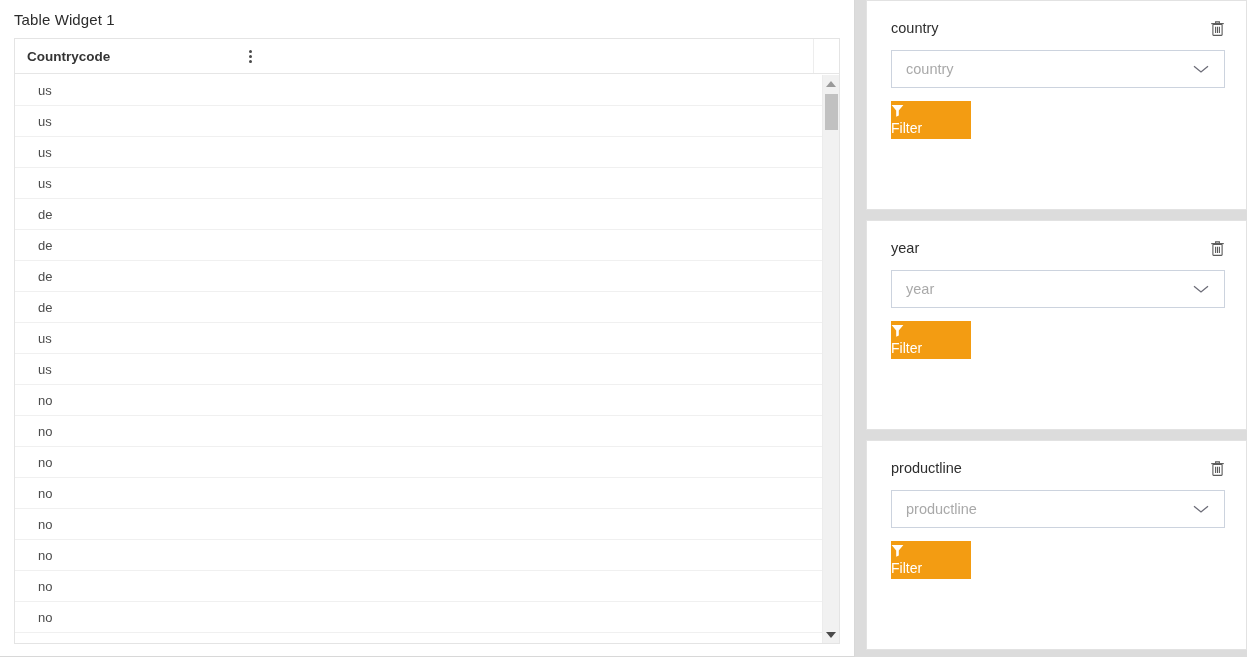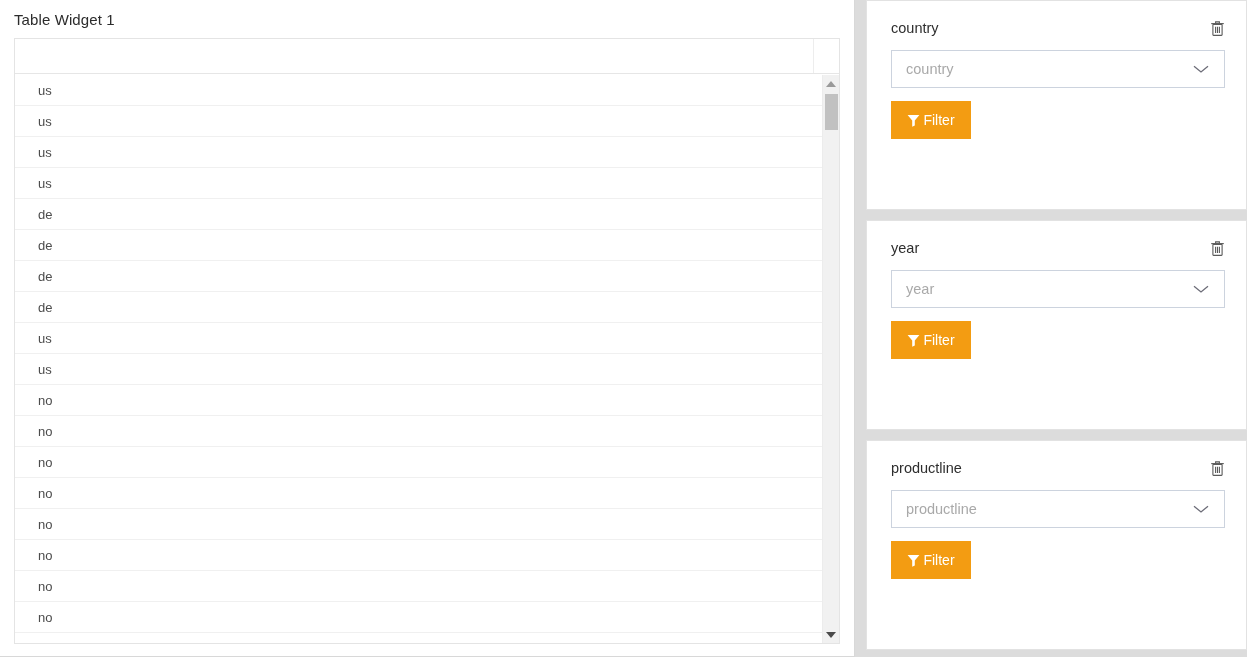--- a/index.html
+++ b/index.html
@@ -192,40 +192,49 @@
   .filter-btn {
     margin-top: 13px;
     width: 80px;
     height: 38px;
     background: #f39c12;
     border: none;
     color: #ffffff;
     font-size: 14px;
     font-family: "Liberation Sans", sans-serif;
     display: inline-flex;
-    align-items: center;
+    align-items: flex-start;
     justify-content: center;
     gap: 3px;
     cursor: pointer;
     padding: 0;
+    flex-direction: column;
   }
   .funnel-icon { line-height: 0; display: inline-flex; }
 </style>
 </head>
 <body>
 
 <div id="app">
 
   <div class="table-widget">
 
     <div class="tw-title">Table Widget 1</div>
 
     <div class="tw-frame">
 
       <div class="tw-head">
+        <div class="tw-head-cell">
+          <span>Countrycode</span>
+          <span class="kebab-icon">
+            <i></i>
+              <i></i>
+              <i></i>
+          </span>
+        </div>
         <div class="tw-head-spacer"></div>
         <div class="tw-head-divider"></div>
       </div>
 
       <div class="tw-body" id="table-body">
           <div class="tw-row">
             <div class="tw-cell">us</div>
           </div>
           <div class="tw-row">
             <div class="tw-cell">us</div>

